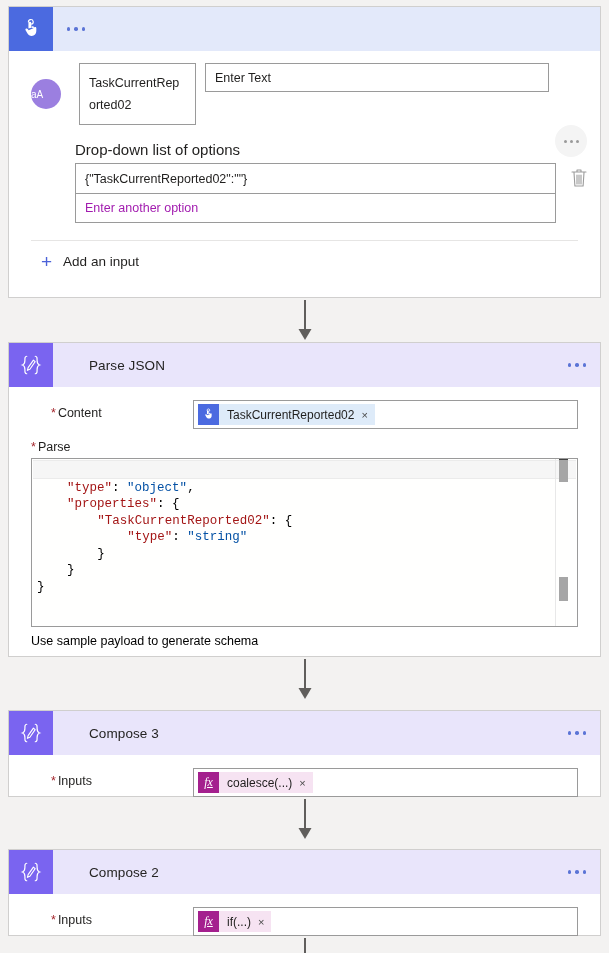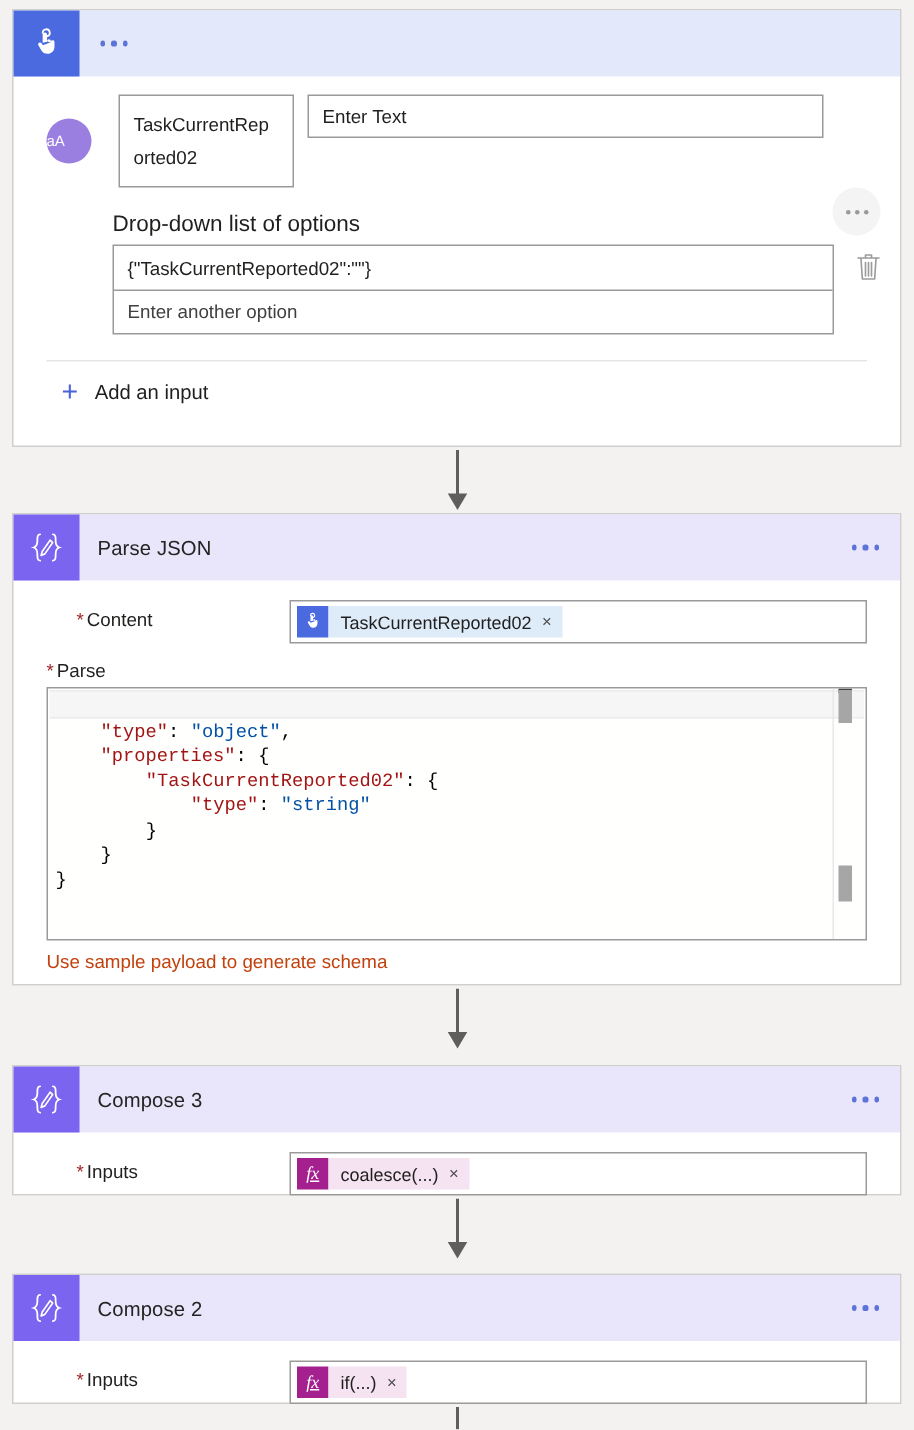--- a/index.html
+++ b/index.html
@@ -26,21 +26,21 @@
     border: 1px solid #d0cfce;
     box-sizing: border-box;
   }
   .card-header {
     height: 44px;
     display: flex;
     align-items: center;
     box-sizing: border-box;
   }
   .hdr-trigger { background: #e3e9fa; }
-  .hdr-action  { background: #e9e5fb; }
+  .hdr-action  { background: #e9e5fb; gap: 24px; }
 
   .hdr-icon {
     width: 44px;
     height: 44px;
     flex: 0 0 44px;
     display: flex;
     align-items: center;
     justify-content: center;
   }
   .ic-trigger { background: #4b6ae0; }
@@ -153,21 +153,21 @@
   .dd-field {
     height: 29px;
     display: flex;
     align-items: center;
     padding: 0 9px;
     font-size: 12.5px;
     color: #201f1e;
     box-sizing: border-box;
   }
   .dd-field + .dd-field { border-top: 1px solid #9a9a9a; }
-  .dd-field.placeholder { color: #404040; }
+  .dd-field.placeholder { color: #a21caf; }
 
   .trash {
     margin-left: 13px;
     margin-top: 4px;
     width: 20px; height: 22px;
     cursor: pointer;
   }
 
   .divider {
     margin: 17px 22px 0 22px;
@@ -300,21 +300,21 @@
     background: #a6a6a6;
   }
   .editor-vline {
     position: absolute;
     right: 21px; top: 0; bottom: 0;
     width: 1px; background: #e8e8e8;
   }
   .sample-link {
     padding: 7px 0 10px 22px;
     font-size: 12.5px;
-    color: #c2410c;
+    color: #000000;
     cursor: pointer;
   }
 
   
   .arrow {
     position: absolute;
     left: 0; right: 0;
     display: flex;
     justify-content: center;
   }

